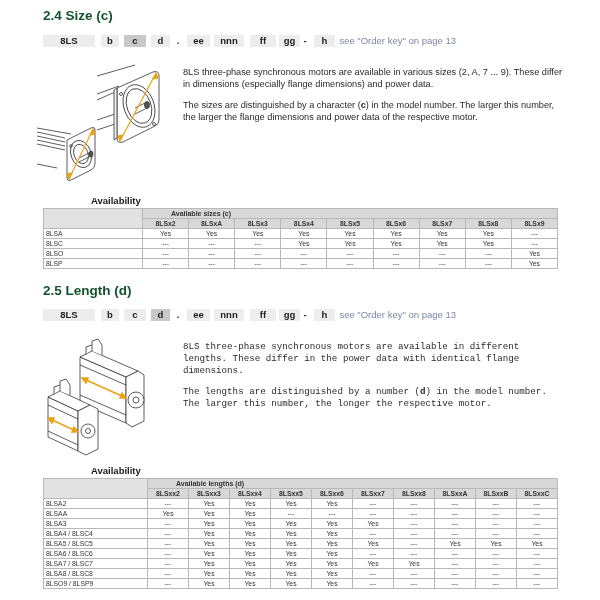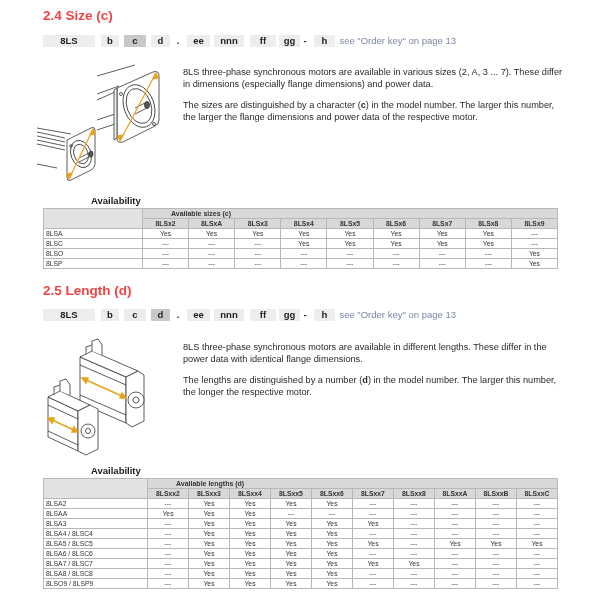--- a/index.html
+++ b/index.html
@@ -1,19 +1,19 @@
 <!DOCTYPE html>
 <html><head>
   <meta charset="utf-8">
   <style>
     html, body { margin: 0; padding: 0; background: #ffffff; }
     body { width: 600px; height: 600px; position: relative; overflow: hidden;
            font-family: "Liberation Sans", sans-serif; color: #222; }
     .abs { position: absolute; }
-    .section-title { font-weight: bold; font-size: 13.5px; color: #ef4444; left: 43px; }
+    .section-title { font-weight: bold; font-size: 13.5px; color: #14532d; left: 43px; }
     .key-row { left: 0; width: 500px; height: 12px; }
     .key { position: absolute; top: 0; height: 12px; line-height: 12px; font-size: 9.5px; font-weight: bold;
            text-align: center; background: #ededed; color: #222; }
     .key.sep { background: transparent; }
     .key.active { background: #c8c8c8; }
     .order-link { position: absolute; top: 0; right: 44px; font-size: 9.5px; line-height: 12px; color: #7b86a6; text-decoration: none; }
     .desc { left: 183px; width: 380px; font-size: 9.2px; line-height: 12px; color: #2a2a2a; }
     .desc p { margin: 0 0 9px 0; }
     .desc b { font-weight: bold; }
     .avail { left: 43px; font-weight: bold; font-size: 9.5px; color: #1a1a1a; margin-left: 48px; }
@@ -81,21 +81,21 @@
     <line x1="85" y1="83" x2="121" y2="15"></line>
     <polygon points="121,15 118,21 123,20"></polygon>
     <polygon points="85,83 88,77 83,78"></polygon>
     <line x1="34" y1="121" x2="58" y2="71"></line>
     <polygon points="58,71 55,77 60,76"></polygon>
     <polygon points="34,121 37,115 32,116"></polygon>
   </g>
 </svg>
 
 <div class="abs desc" style="top:66px;">
-  <p>8LS three-phase synchronous motors are available in various sizes (2, A, 3 ... 7). These differ in dimensions (especially flange dimensions) and power data.</p>
+  <p>8LS three-phase synchronous motors are available in various sizes (2, A, 7 ... 9). These differ in dimensions (especially flange dimensions) and power data.</p>
   <p><span>The sizes are distinguished by a character (</span><b>c</b><span>) in the model number. The larger this number, the larger the flange dimensions and power data of the respective motor.</span></p>
 </div>
 
 <div class="abs avail" style="top:195px;">Availability</div>
 
 <table class="av" id="table-size" style="top:208px;">
   <colgroup>
       <col style="width:99px">
     </colgroup>
   <thead>
@@ -210,21 +210,21 @@
   <g stroke="#e8a317" stroke-width="1.5" fill="#e8a317">
     <line x1="44" y1="44" x2="84" y2="62"></line>
     <polygon points="42,43 48,43 46,48"></polygon>
     <polygon points="86,63 80,63 82,58"></polygon>
     <line x1="10" y1="84" x2="36" y2="96"></line>
     <polygon points="8,83 14,83 12,88"></polygon>
     <polygon points="38,97 32,97 34,92"></polygon>
   </g>
 </svg>
 
-<div class="abs desc" style="top:341px;">
+<div class="abs desc" style="top:341px;font-family:Liberation Mono, monospace;">
   <p>8LS three-phase synchronous motors are available in different lengths. These differ in the power data with identical flange dimensions.</p>
   <p><span>The lengths are distinguished by a number (</span><b>d</b><span>) in the model number. The larger this number, the longer the respective motor.</span></p>
 </div>
 
 <div class="abs avail" style="top:465px;">Availability</div>
 
 <table class="av" id="table-length" style="top:478px;">
   <colgroup>
       <col style="width:104px">
     </colgroup>

